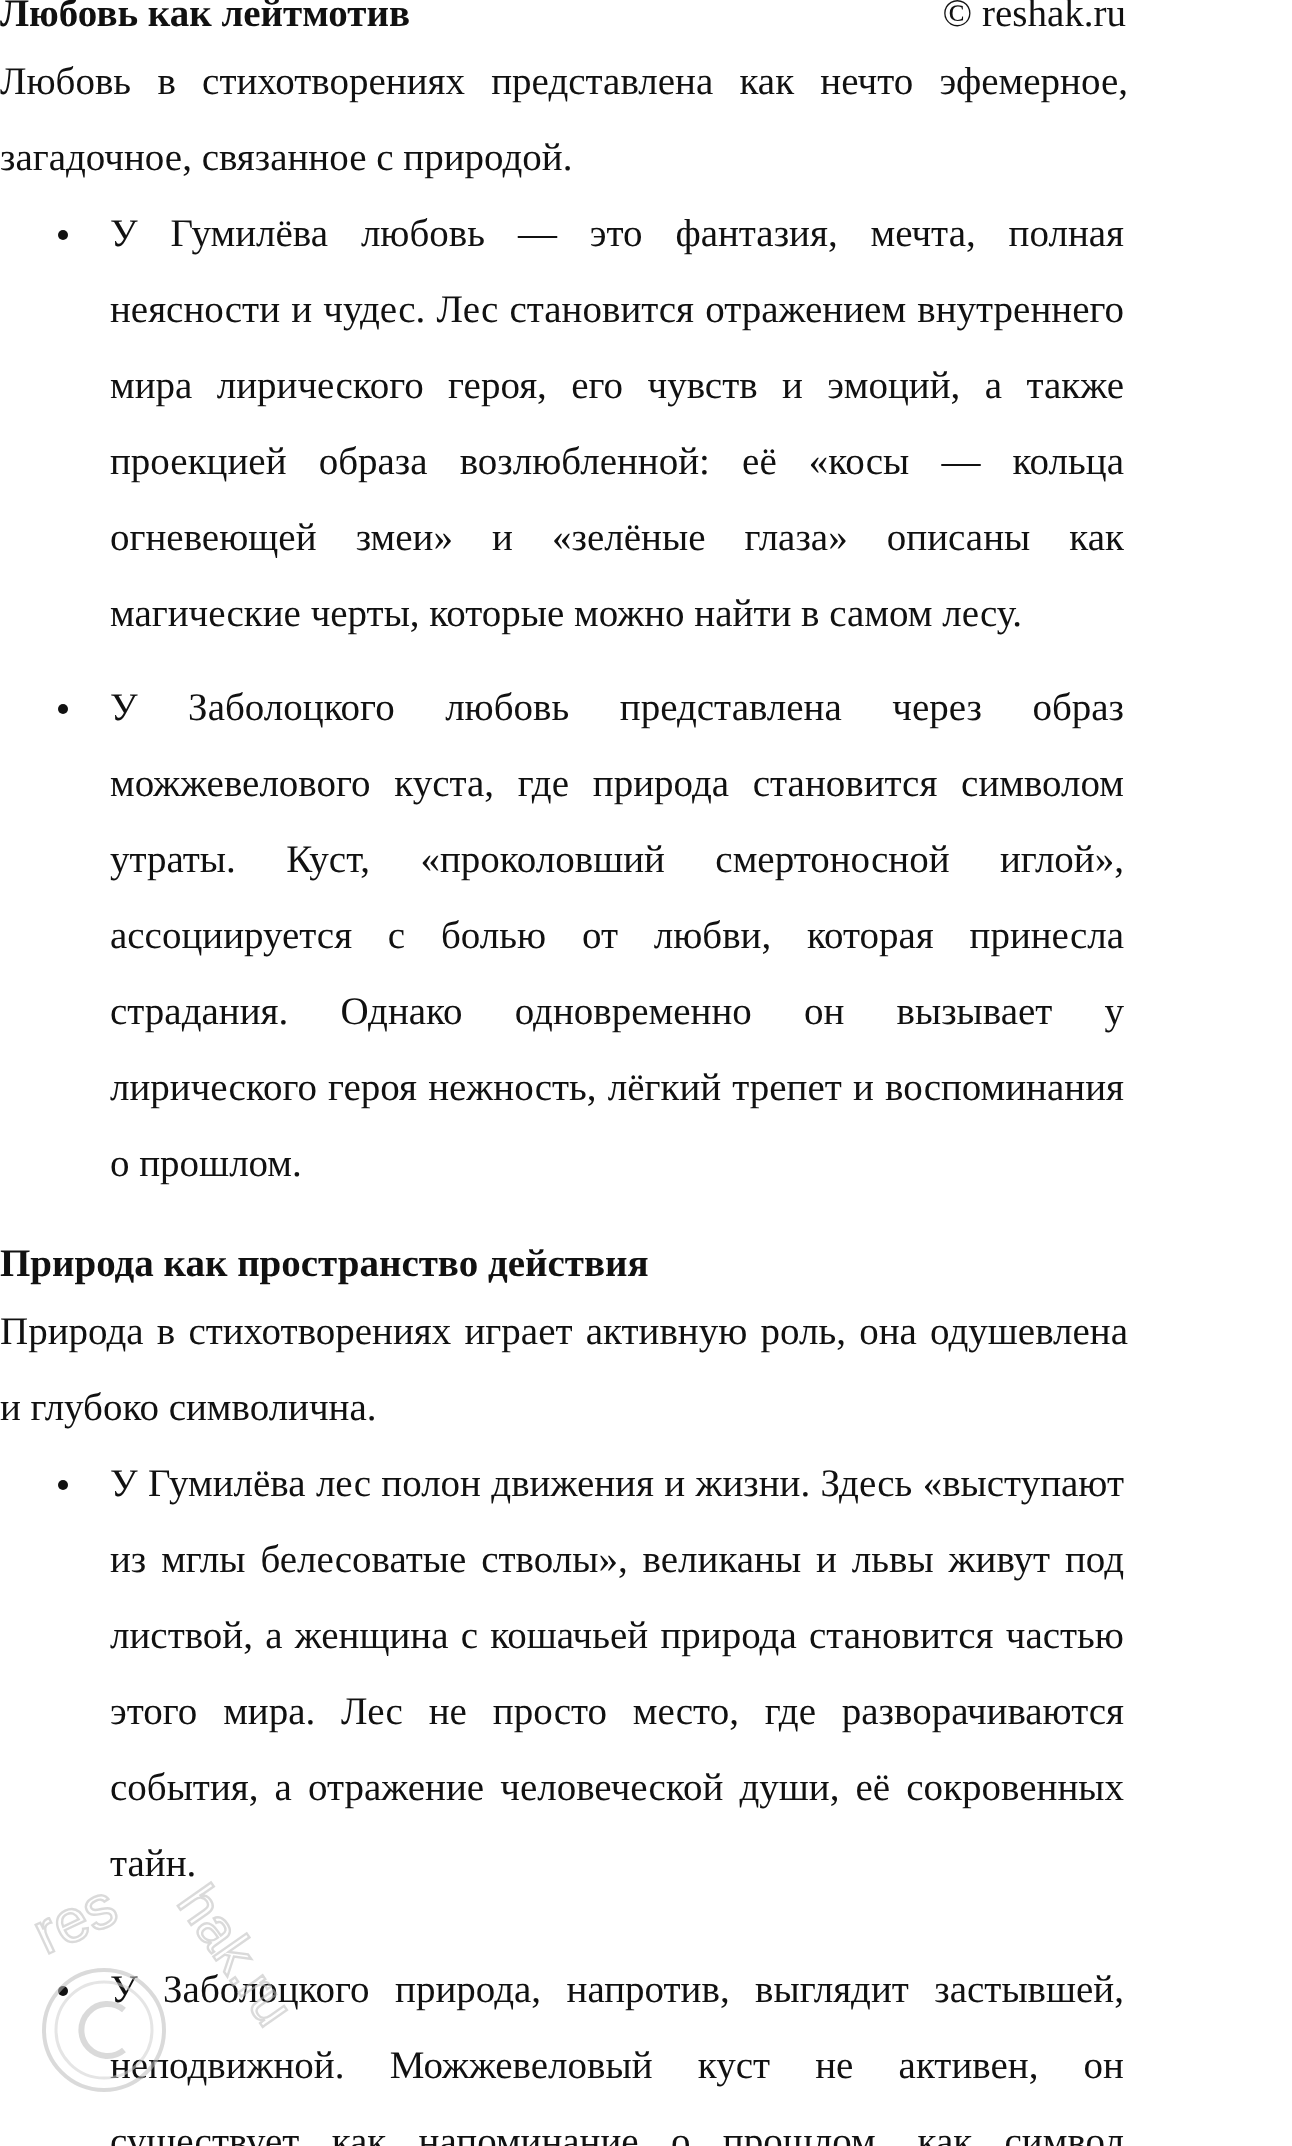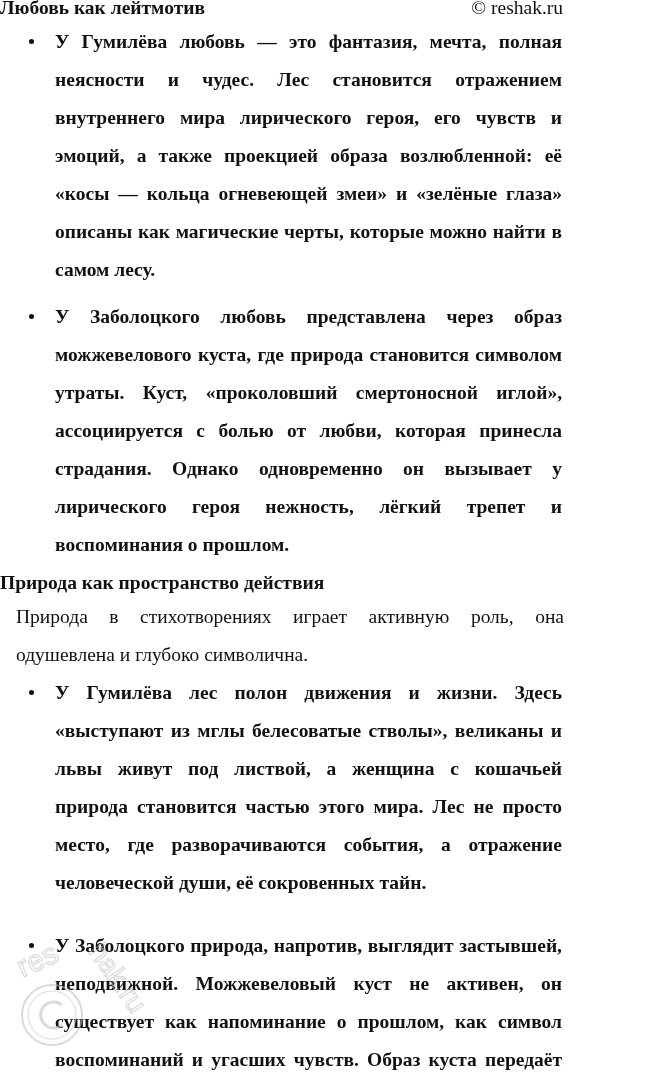--- a/index.html
+++ b/index.html
@@ -21,46 +21,47 @@
     .copyright { font-size: 19.5px; padding-right: 1px; }
     p.para {
       margin: 0; text-align: justify; line-height: 38px;
     }
     .p1 { margin-top: 11px; }
     ul.bullets {
       list-style: none; margin: 0; padding: 0;
     }
     ul.bullets li {
       position: relative; padding-left: 55px; padding-right: 2px;
-      text-align: justify; line-height: 38px; font-weight: bold;
+      text-align: justify; line-height: 38px;
     }
     ul.bullets li .dot {
       position: absolute; left: 29px; top: 16px;
       width: 5px; height: 5px; border-radius: 50%; background: #111;
     }
     .list1 { margin-top: 10px; }
     .list1 li + li { margin-top: 9px; }
-    .heading2-row { margin-top: 4px; height: 30px; line-height: 30px; }
-    .p2 { margin-top: 8px; padding-left: 16px; }
+    .heading2-row { margin-top: 16px; height: 30px; line-height: 30px; }
+    .p2 { margin-top: 8px; }
     .list2 { margin-top: 9px; }
     .list2 li + li { margin-top: 25px; }
     .watermark {
       position: absolute; left: 10px; top: 935px; width: 150px; height: 130px;
       pointer-events: none; opacity: 0.55;
     }
   </style>
 </head>
 <body>
 
 <div class="page">
   <div class="header-row">
     <span class="heading">Любовь как лейтмотив</span>
     <span class="copyright">© reshak.ru</span>
   </div>
 
+  <p class="para p1">Любовь в стихотворениях представлена как нечто эфемерное, загадочное, связанное с природой.</p>
 
   <ul class="bullets list1">
     <li>
       <span class="dot"></span>
       <span>У Гумилёва любовь — это фантазия, мечта, полная неясности и чудес. Лес становится отражением внутреннего мира лирического героя, его чувств и эмоций, а также проекцией образа возлюбленной: её «косы — кольца огневеющей змеи» и «зелёные глаза» описаны как магические черты, которые можно найти в самом лесу.</span>
     </li>
     <li>
       <span class="dot"></span>
       <span>У Заболоцкого любовь представлена через образ можжевелового куста, где природа становится символом утраты. Куст, «проколовший смертоносной иглой», ассоциируется с болью от любви, которая принесла страдания. Однако одновременно он вызывает у лирического героя нежность, лёгкий трепет и воспоминания о прошлом.</span>
     </li>

